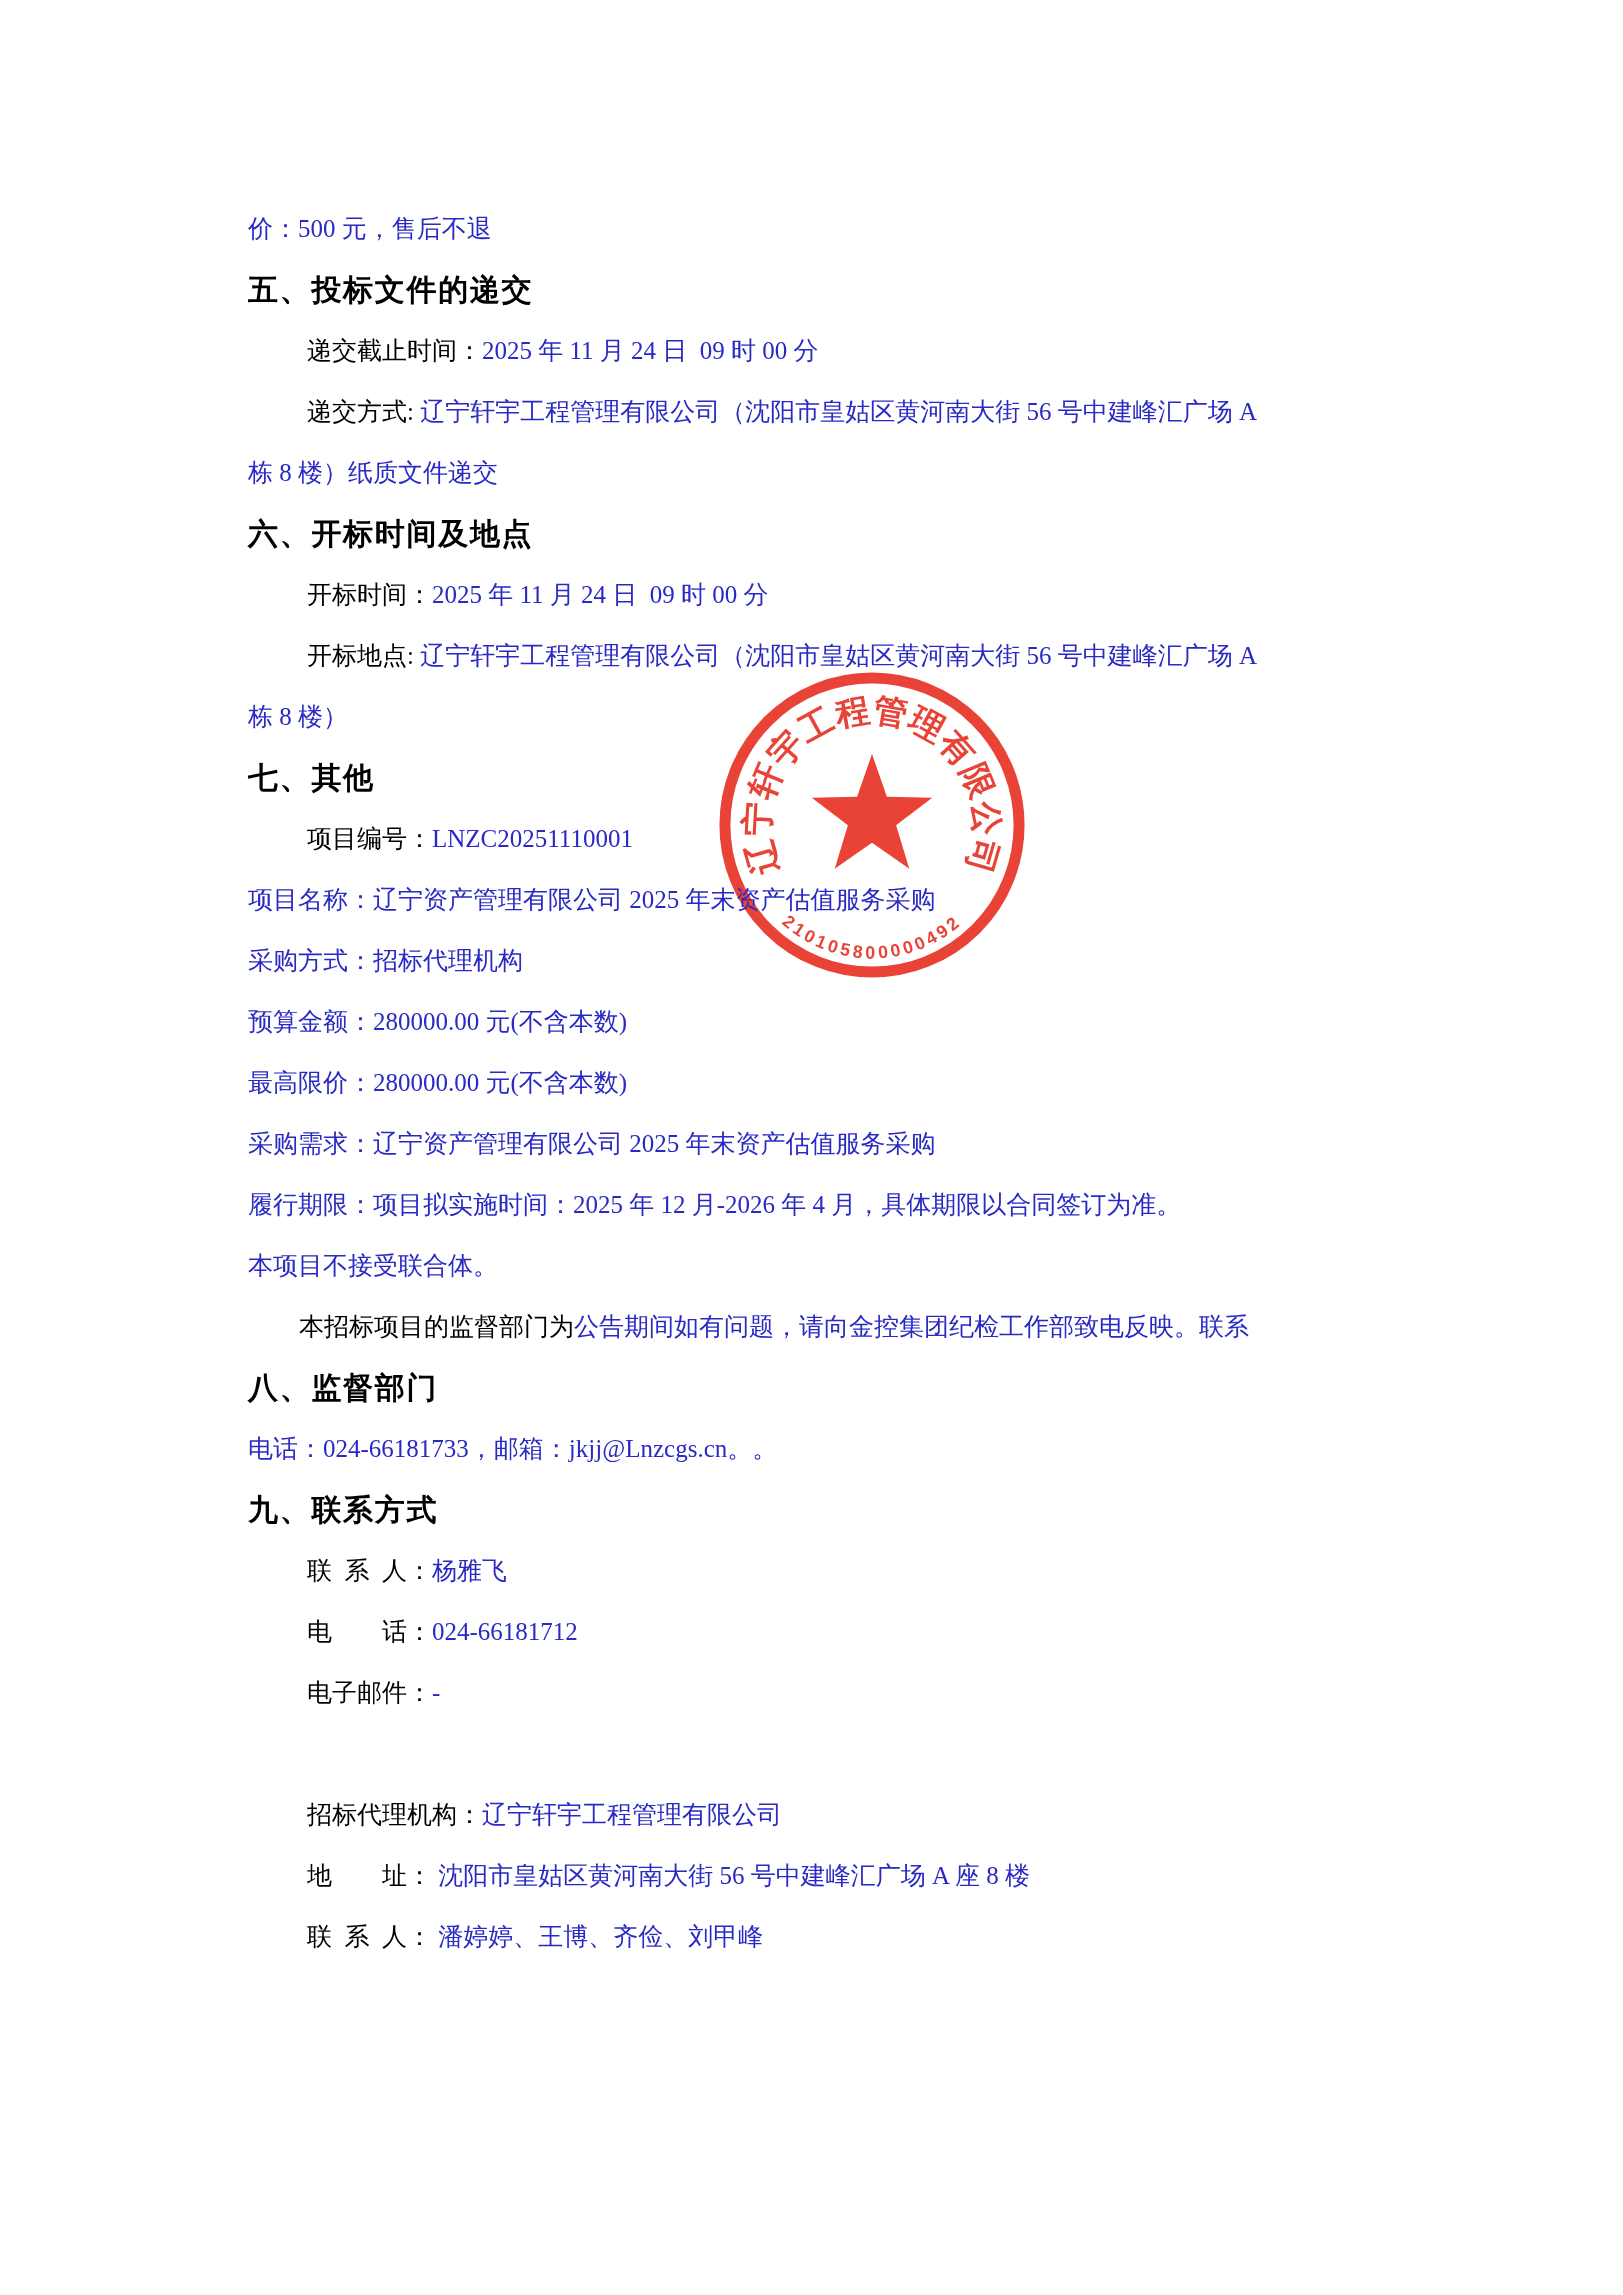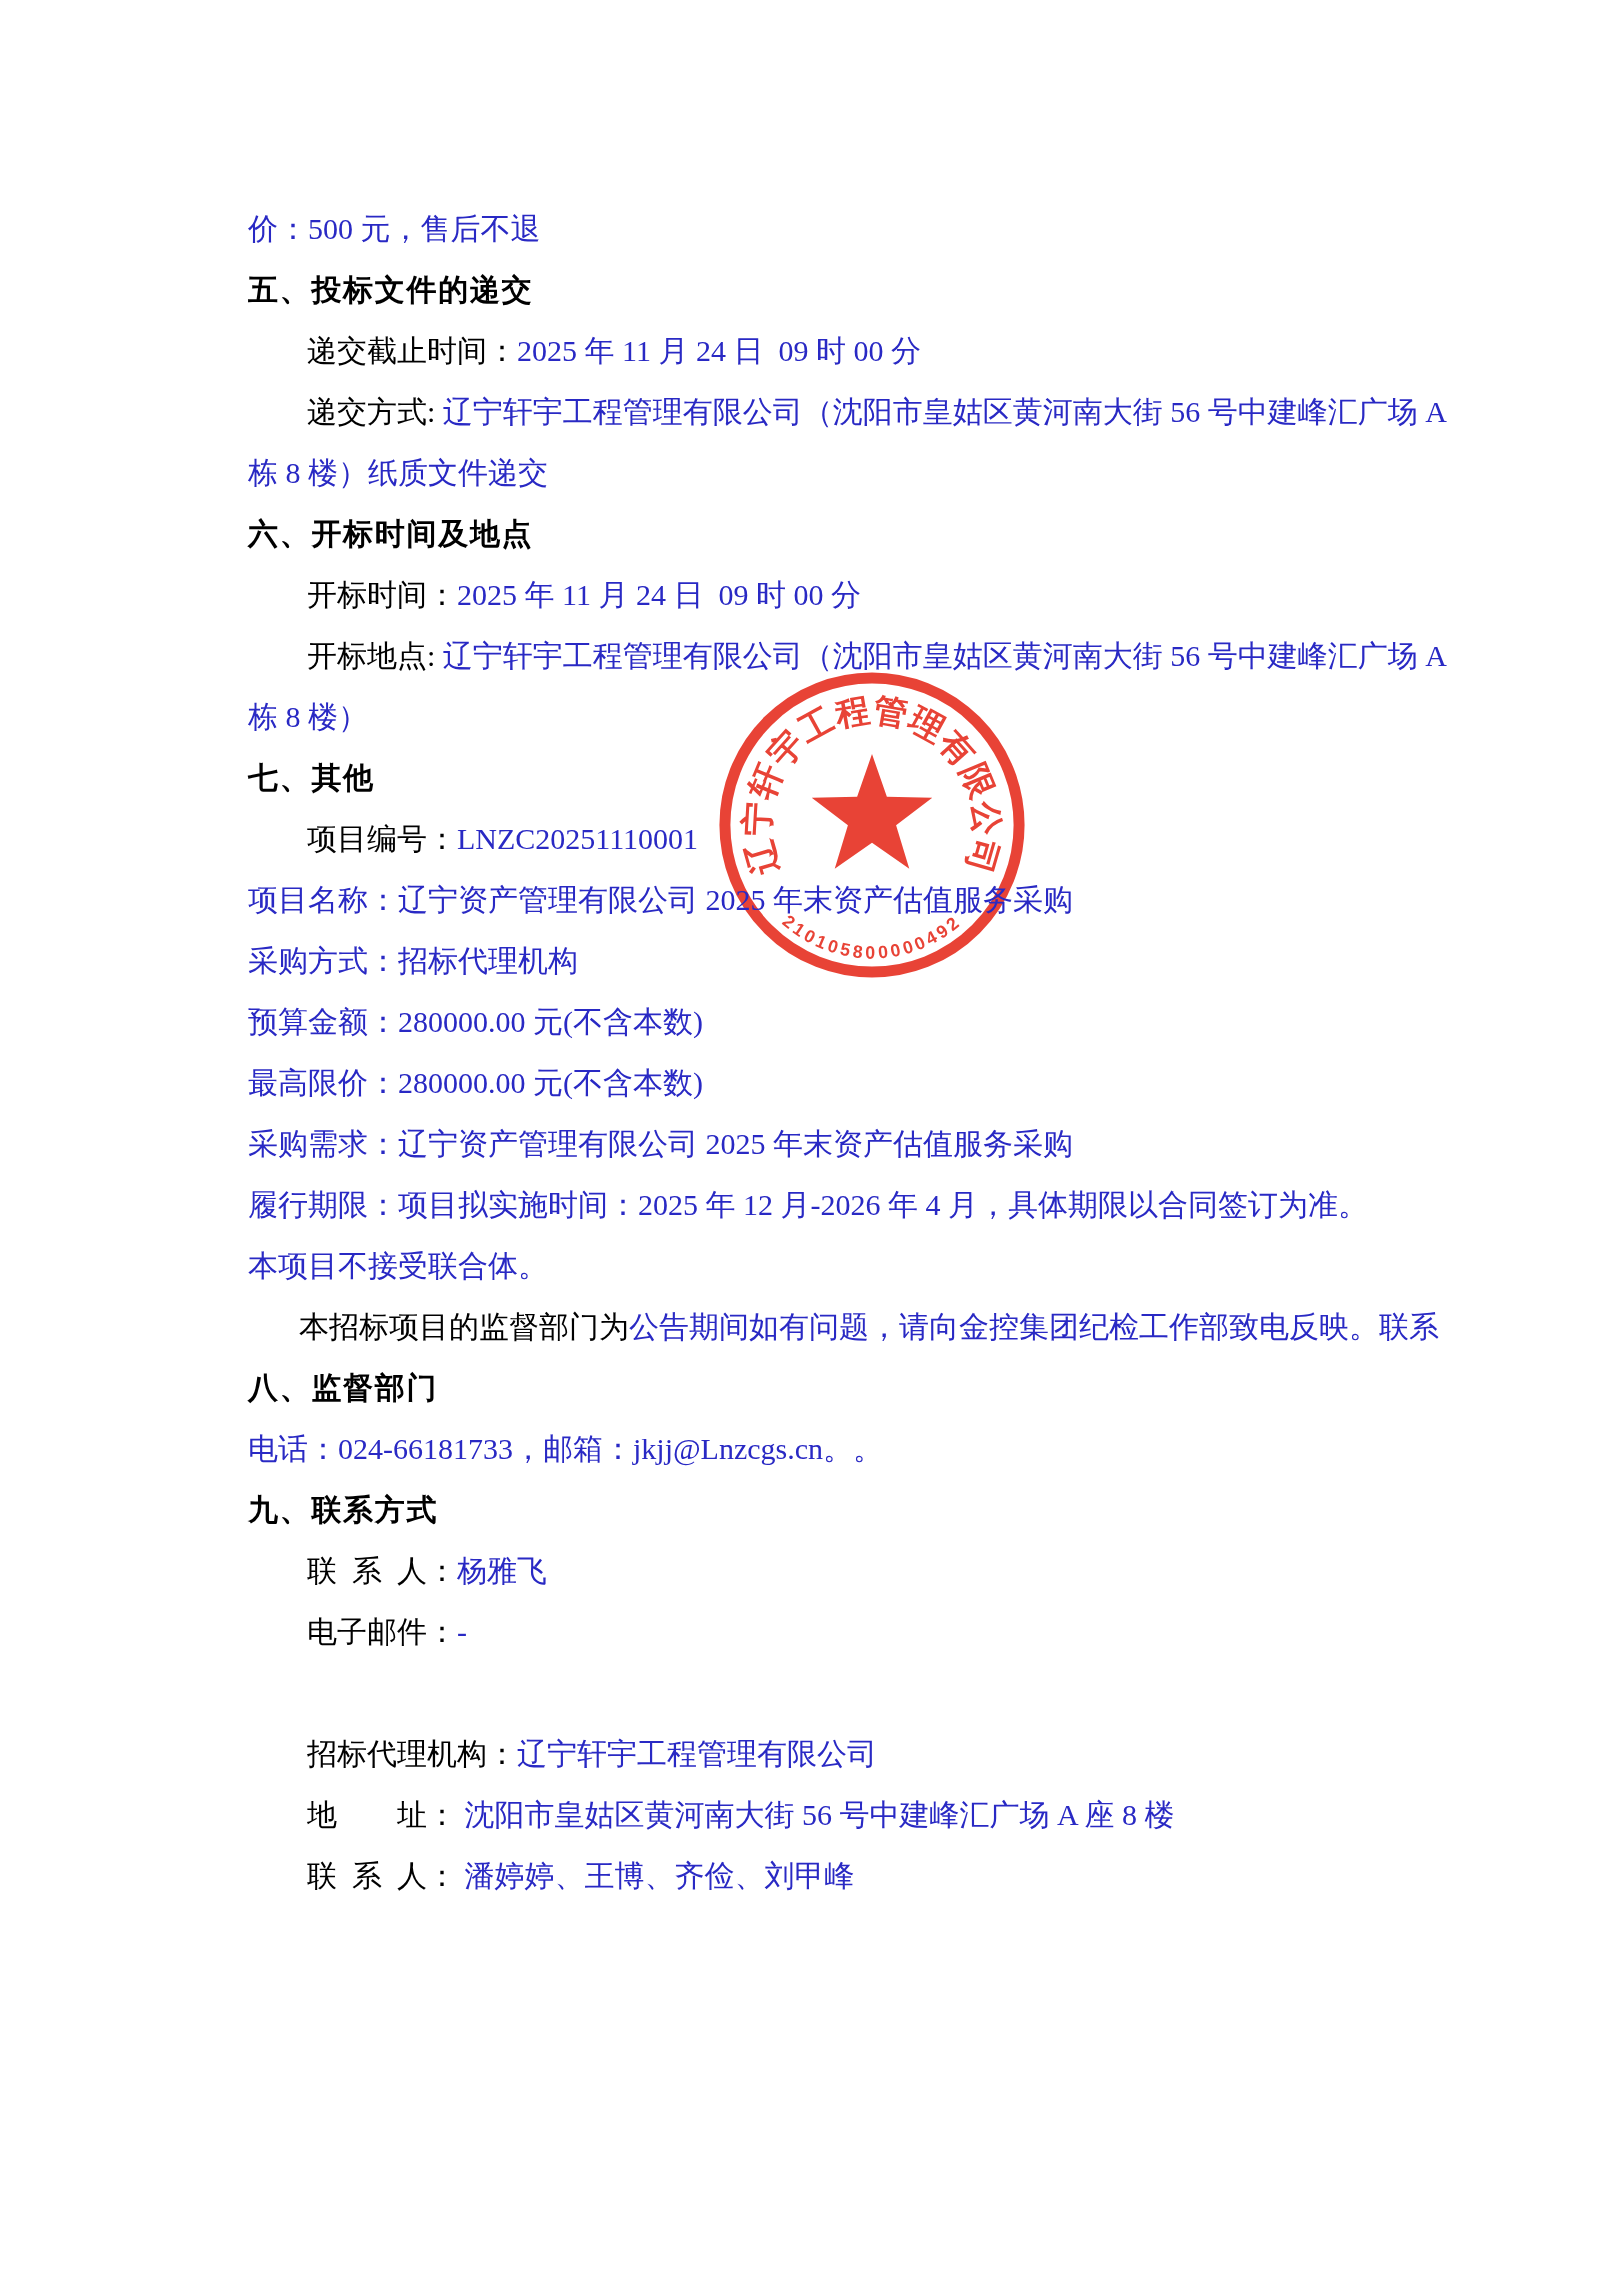--- a/index.html
+++ b/index.html
@@ -16,21 +16,21 @@
     position: absolute;
     left: 248px;
     top: 198px;
     width: 1154px;
     z-index: 1;
   }
   .line {
     margin: 0;
     height: 61px;
     line-height: 61px;
-    font-size: 30px;
+    font-size: 25px;
     white-space: pre;
   }
   .line.heading {
     font-size: 30px;
     font-weight: 700;
     font-family: "Liberation Sans", "DejaVu Sans", sans-serif;
     letter-spacing: 1.7px;
   }
   .line.blank { height: 61px; }
   .ind { padding-left: 59px; }
@@ -86,19 +86,20 @@
     <p class="line body"><span class="seg blue">预算金额：280000.00 元(不含本数)</span></p>
     <p class="line body"><span class="seg blue">最高限价：280000.00 元(不含本数)</span></p>
     <p class="line body"><span class="seg blue">采购需求：辽宁资产管理有限公司 2025 年末资产估值服务采购</span></p>
     <p class="line body"><span class="seg blue">履行期限：项目拟实施时间：2025 年 12 月-2026 年 4 月，具体期限以合同签订为准。</span></p>
     <p class="line body"><span class="seg blue">本项目不接受联合体。</span></p>
     <p class="line body find"><span class="seg black">本招标项目的监督部门为</span><span class="seg blue">公告期间如有问题，请向金控集团纪检工作部致电反映。联系</span></p>
     <p class="line heading"><span class="seg black">八、监督部门</span></p>
     <p class="line body"><span class="seg blue">电话：024-66181733，邮箱：jkjj@Lnzcgs.cn。。</span></p>
     <p class="line heading"><span class="seg black">九、联系方式</span></p>
     <p class="line body ind"><span class="seg black">联  系  人：</span><span class="seg blue">杨雅飞</span></p>
+    <p class="line body ind"><span class="seg black">电　　话：</span><span class="seg blue">024-66181712</span></p>
     <p class="line body ind"><span class="seg black">电子邮件：</span><span class="seg blue">-</span></p>
     <p class="line blank"></p>
     <p class="line body ind"><span class="seg black">招标代理机构：</span><span class="seg blue">辽宁轩宇工程管理有限公司</span></p>
     <p class="line body ind"><span class="seg black">地　　址：</span><span class="seg blue"> 沈阳市皇姑区黄河南大街 56 号中建峰汇广场 A 座 8 楼</span></p>
     <p class="line body ind"><span class="seg black">联  系  人：</span><span class="seg blue"> 潘婷婷、王博、齐俭、刘甲峰</span></p>
   </div>
 
 
 </body></html>

